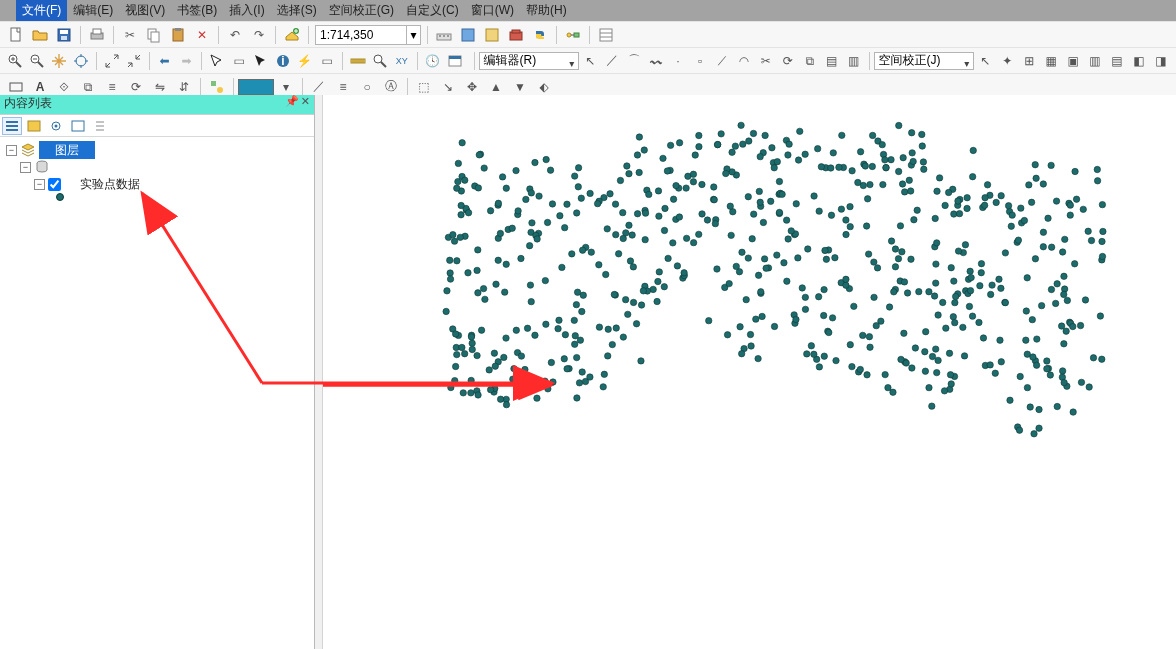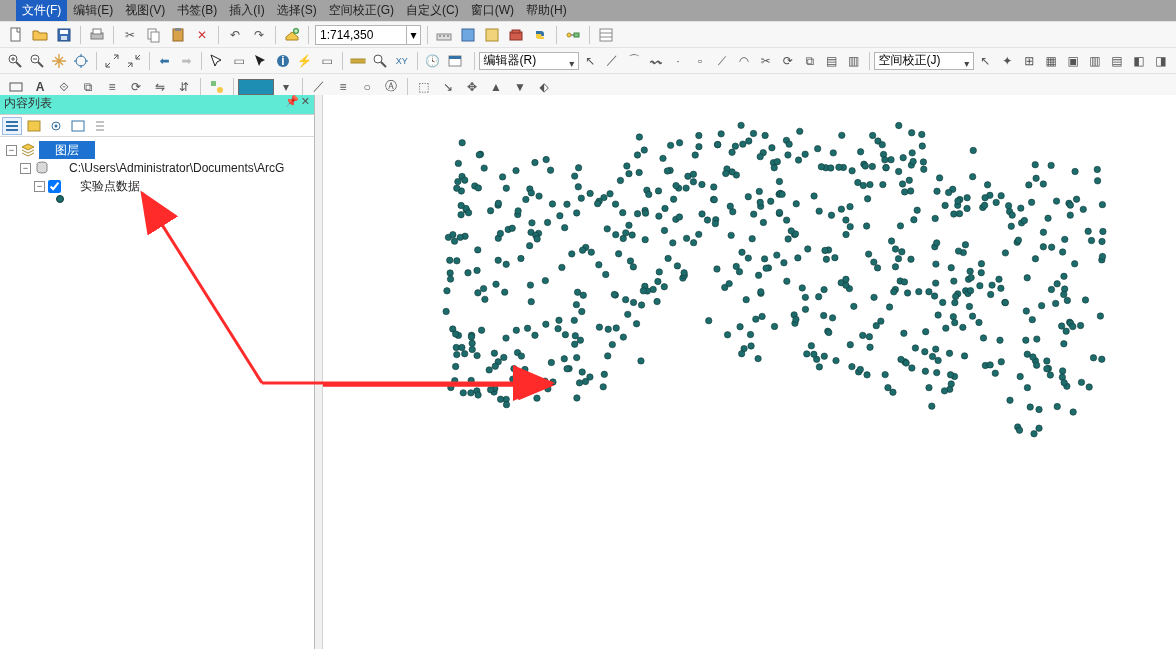--- a/index.html
+++ b/index.html
@@ -372,21 +372,20 @@
             <path d="M2 11l6 3 6-3" fill="none" stroke="#a98c2f"></path>
           </svg>
         <span class="lbl sel">图层</span>
       </div>
       <div class="row indent1">
         <span class="exp">−</span>
         <svg class="i" viewBox="0 0 16 16">
             <ellipse cx="8" cy="4" rx="5" ry="2" fill="#d9d9d9" stroke="#888"></ellipse>
             <path d="M3 4v7a5 2 0 0010 0V4" fill="#d9d9d9" stroke="#888"></path>
           </svg>
-        <span class="lbl">C:\Users\Administrator\Documents\ArcG</span>
       </div>
       <div class="row indent2">
         <span class="exp">−</span>
         <input type="checkbox" checked="" style="width: 13px; height: 13px;">
         <span class="lbl">实验点数据</span>
       </div>
       <div class="row indent3">
         <span class="sym-dot"></span>
       </div>
     </div>

